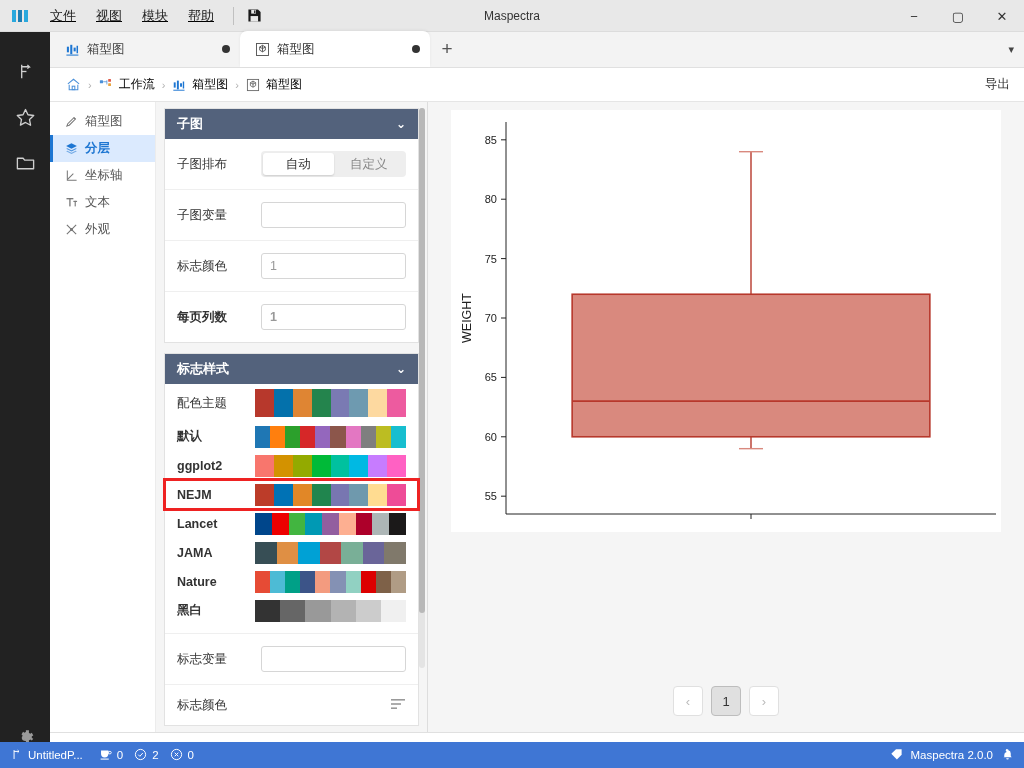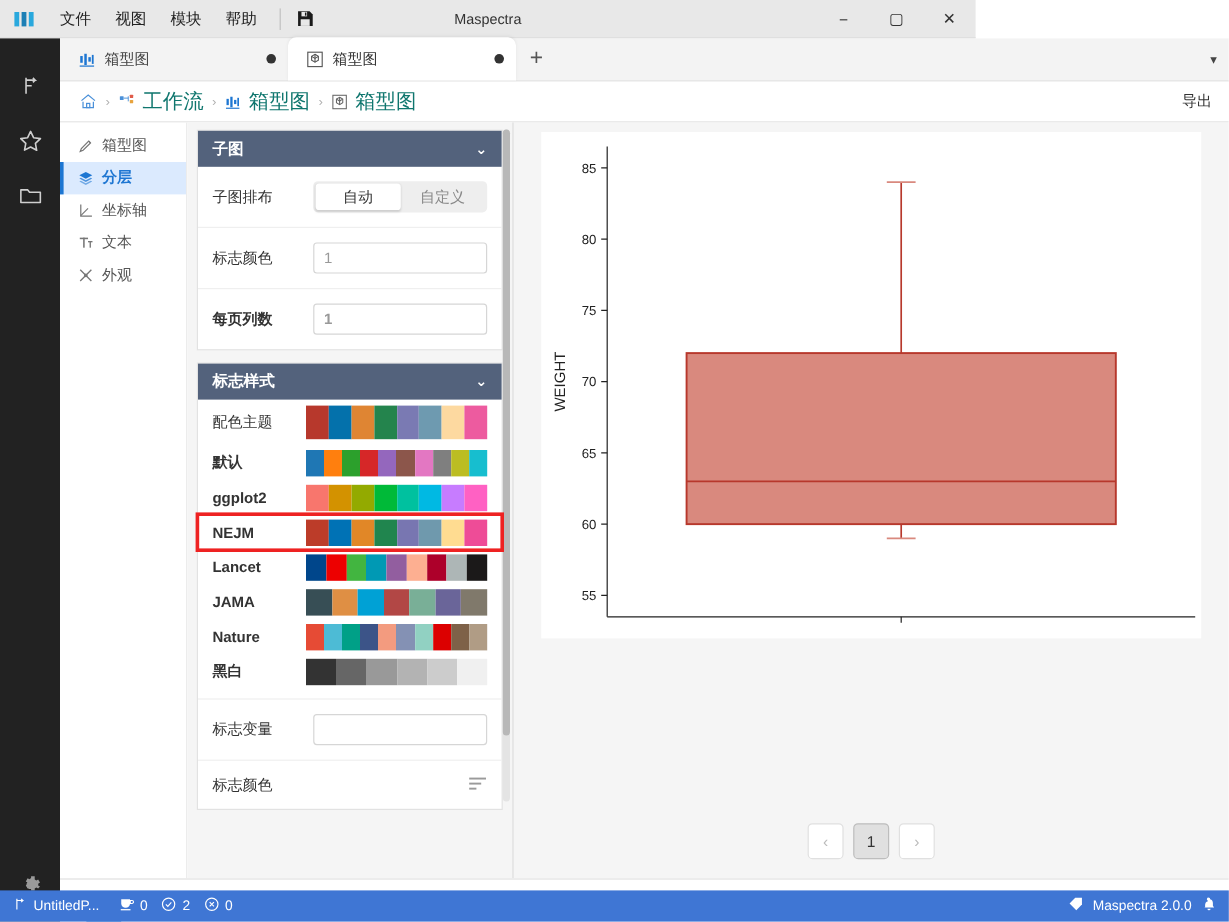--- a/index.html
+++ b/index.html
@@ -8,25 +8,26 @@
     width: 1024px; height: 768px;
     overflow: hidden;
     font-family: "Liberation Sans", "DejaVu Sans", sans-serif;
     background: #ffffff;
     font-size: 12px;
     -webkit-font-smoothing: antialiased;
   }
 
   
   #titlebar {
-    height: 32px; width: 813px;
+    height: 32px; width: 1024px;
     background: #e8e8e8;
     display: flex; align-items: center;
     position: relative;
     border-bottom: 1px solid #dcdcdc;
+    text-decoration: underline;
   }
   #app-logo { width: 40px; display: flex; align-items: center; justify-content: center; }
   .menu-items { display: flex; align-items: center; gap: 0px; }
   .menu-item {
     padding: 4px 10px; font-size: 13px; color: #222; cursor: default;
   }
   .tb-sep { width: 1px; height: 18px; background: #c0c0c0; margin: 0 9px; }
   #save-icon-btn { display: flex; align-items: center; justify-content: center; width: 22px; height: 22px; }
   #window-title {
     position: absolute; left: 0; right: 0; text-align: center;
@@ -80,21 +81,21 @@
   }
   #tabstrip-caret {
     position: absolute; right: 10px; top: 11px; color: #444; font-size: 11px;
   }
 
   
   #breadcrumb-bar {
     height: 34px; background: #ffffff; display: flex; align-items: center;
     padding: 0 14px 0 16px; border-bottom: 1px solid #e5e5e5; position: relative;
   }
-  .crumb { display: flex; align-items: center; gap: 6px; font-size: 17px; color: #0f766e; justify-content: flex-end; }
+  .crumb { display: flex; align-items: center; gap: 6px; font-size: 12px; color: #000000; justify-content: flex-end; }
   .crumb-sep { color: #b0b0b0; margin: 0 7px; font-size: 11px; }
   .crumb-icon { display: flex; align-items: center; }
   #export-link {
     position: absolute; right: 14px; font-size: 12.5px; color: #333;
   }
 
   
   #body-area { flex: 1; display: flex; background: #ffffff; min-height: 0; }
 
   
@@ -412,20 +413,24 @@
             <div class="card-head">
               <span>子图</span>
               <span class="chev">⌄</span>
             </div>
             <div class="row">
               <span class="row-label">子图排布</span>
               <div class="seg">
                 <div class="seg-btn on">自动</div>
                 <div class="seg-btn">自定义</div>
               </div>
+            </div>
+            <div class="row">
+              <span class="row-label">子图变量</span>
+              <div class="txtbox"></div>
             </div>
             <div class="row">
               <span class="row-label">标志颜色</span>
               <div class="txtbox">1</div>
             </div>
             <div class="row">
               <span class="row-label">每页列数</span>
               <div class="txtbox">1</div>
             </div>
           </div>

